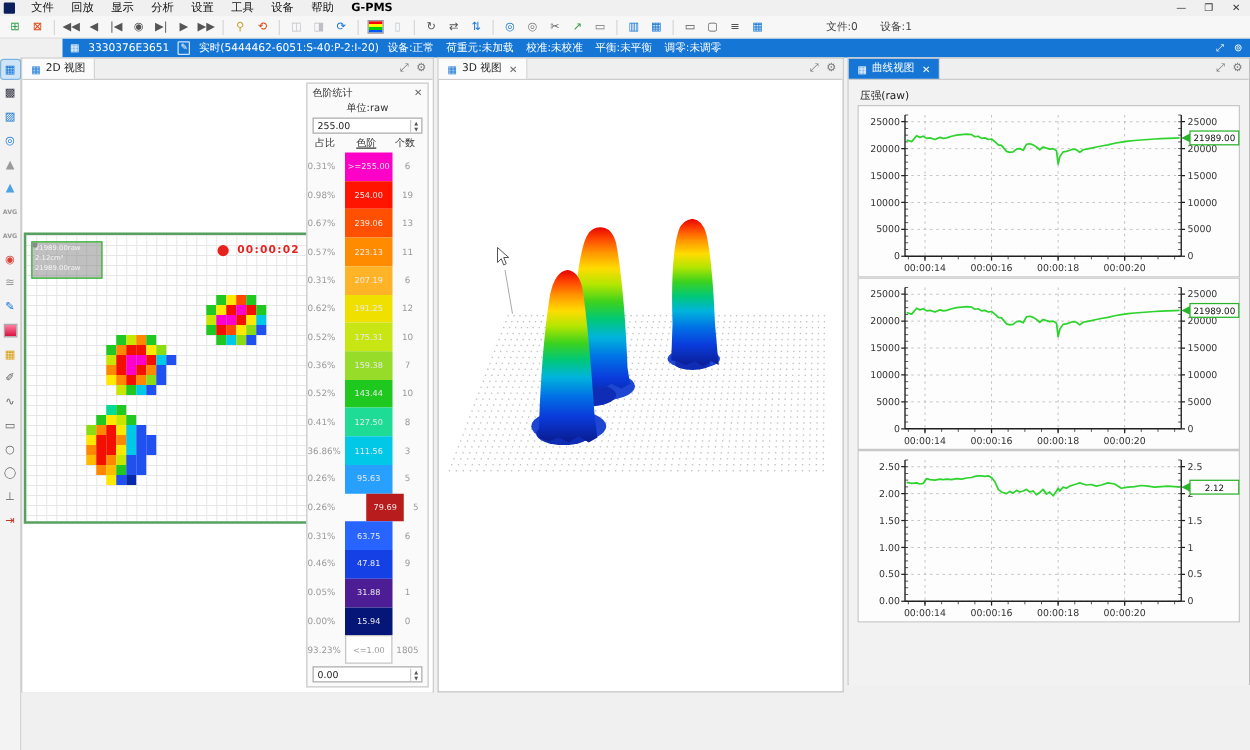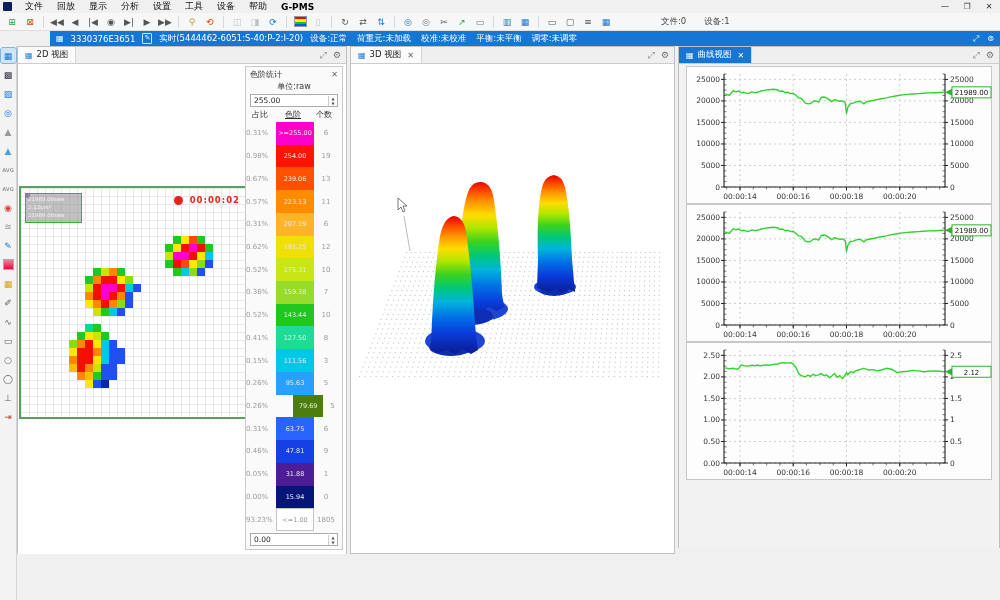--- a/index.html
+++ b/index.html
@@ -399,32 +399,32 @@
               <span class="cs-pct">0.52%</span>
               <span class="cs-chip" style="background: rgb(30, 200, 30);">143.44</span>
               <span class="cs-count">10</span>
             </div>
             <div class="cs-row">
               <span class="cs-pct">0.41%</span>
               <span class="cs-chip" style="background: rgb(30, 220, 150);">127.50</span>
               <span class="cs-count">8</span>
             </div>
             <div class="cs-row">
-              <span class="cs-pct">0.15%</span>
+              <span class="cs-pct">36.86%</span>
               <span class="cs-chip" style="background: rgb(0, 200, 230);">111.56</span>
               <span class="cs-count">3</span>
             </div>
             <div class="cs-row">
               <span class="cs-pct">0.26%</span>
               <span class="cs-chip" style="background: rgb(40, 160, 255);">95.63</span>
               <span class="cs-count">5</span>
             </div>
             <div class="cs-row">
               <span class="cs-pct">0.26%</span>
-              <span class="cs-chip" style="background: #4d7c0f; margin-left: 24px;">79.69</span>
+              <span class="cs-chip" style="background: #b91c1c; margin-left: 24px;">79.69</span>
               <span class="cs-count">5</span>
             </div>
             <div class="cs-row">
               <span class="cs-pct">0.31%</span>
               <span class="cs-chip" style="background: rgb(40, 100, 255);">63.75</span>
               <span class="cs-count">6</span>
             </div>
             <div class="cs-row">
               <span class="cs-pct">0.46%</span>
               <span class="cs-chip" style="background: rgb(20, 64, 230);">47.81</span>
@@ -2016,20 +2016,21 @@
         <span class="tab-ico">▦</span>
         <span>曲线视图</span>
         <span class="tab-x">✕</span>
       </span>
       <span class="strip-right">
         <span>⤢</span>
         <span>⚙</span>
       </span>
     </div>
     <div class="curves-content">
+      <div class="chart-title">压强(raw)</div>
       <div class="chart-box"><svg class="chart-svg" width="304" height="134">
             <line x1="36" x2="257" y1="119.0" y2="119.0" stroke="#b0b0b0" stroke-width="0.6" stroke-dasharray="2,3"></line>
             <line x1="36" x2="257" y1="97.5" y2="97.5" stroke="#b0b0b0" stroke-width="0.6" stroke-dasharray="2,3"></line>
             <line x1="36" x2="257" y1="76.0" y2="76.0" stroke="#b0b0b0" stroke-width="0.6" stroke-dasharray="2,3"></line>
             <line x1="36" x2="257" y1="54.4" y2="54.4" stroke="#b0b0b0" stroke-width="0.6" stroke-dasharray="2,3"></line>
             <line x1="36" x2="257" y1="32.9" y2="32.9" stroke="#b0b0b0" stroke-width="0.6" stroke-dasharray="2,3"></line>
             <line x1="36" x2="257" y1="11.4" y2="11.4" stroke="#b0b0b0" stroke-width="0.6" stroke-dasharray="2,3"></line>
             <line x1="52.0" x2="52.0" y1="6" y2="119" stroke="#b0b0b0" stroke-width="0.6" stroke-dasharray="2,3"></line>
             <line x1="105.2" x2="105.2" y1="6" y2="119" stroke="#b0b0b0" stroke-width="0.6" stroke-dasharray="2,3"></line>
             <line x1="158.5" x2="158.5" y1="6" y2="119" stroke="#b0b0b0" stroke-width="0.6" stroke-dasharray="2,3"></line>

